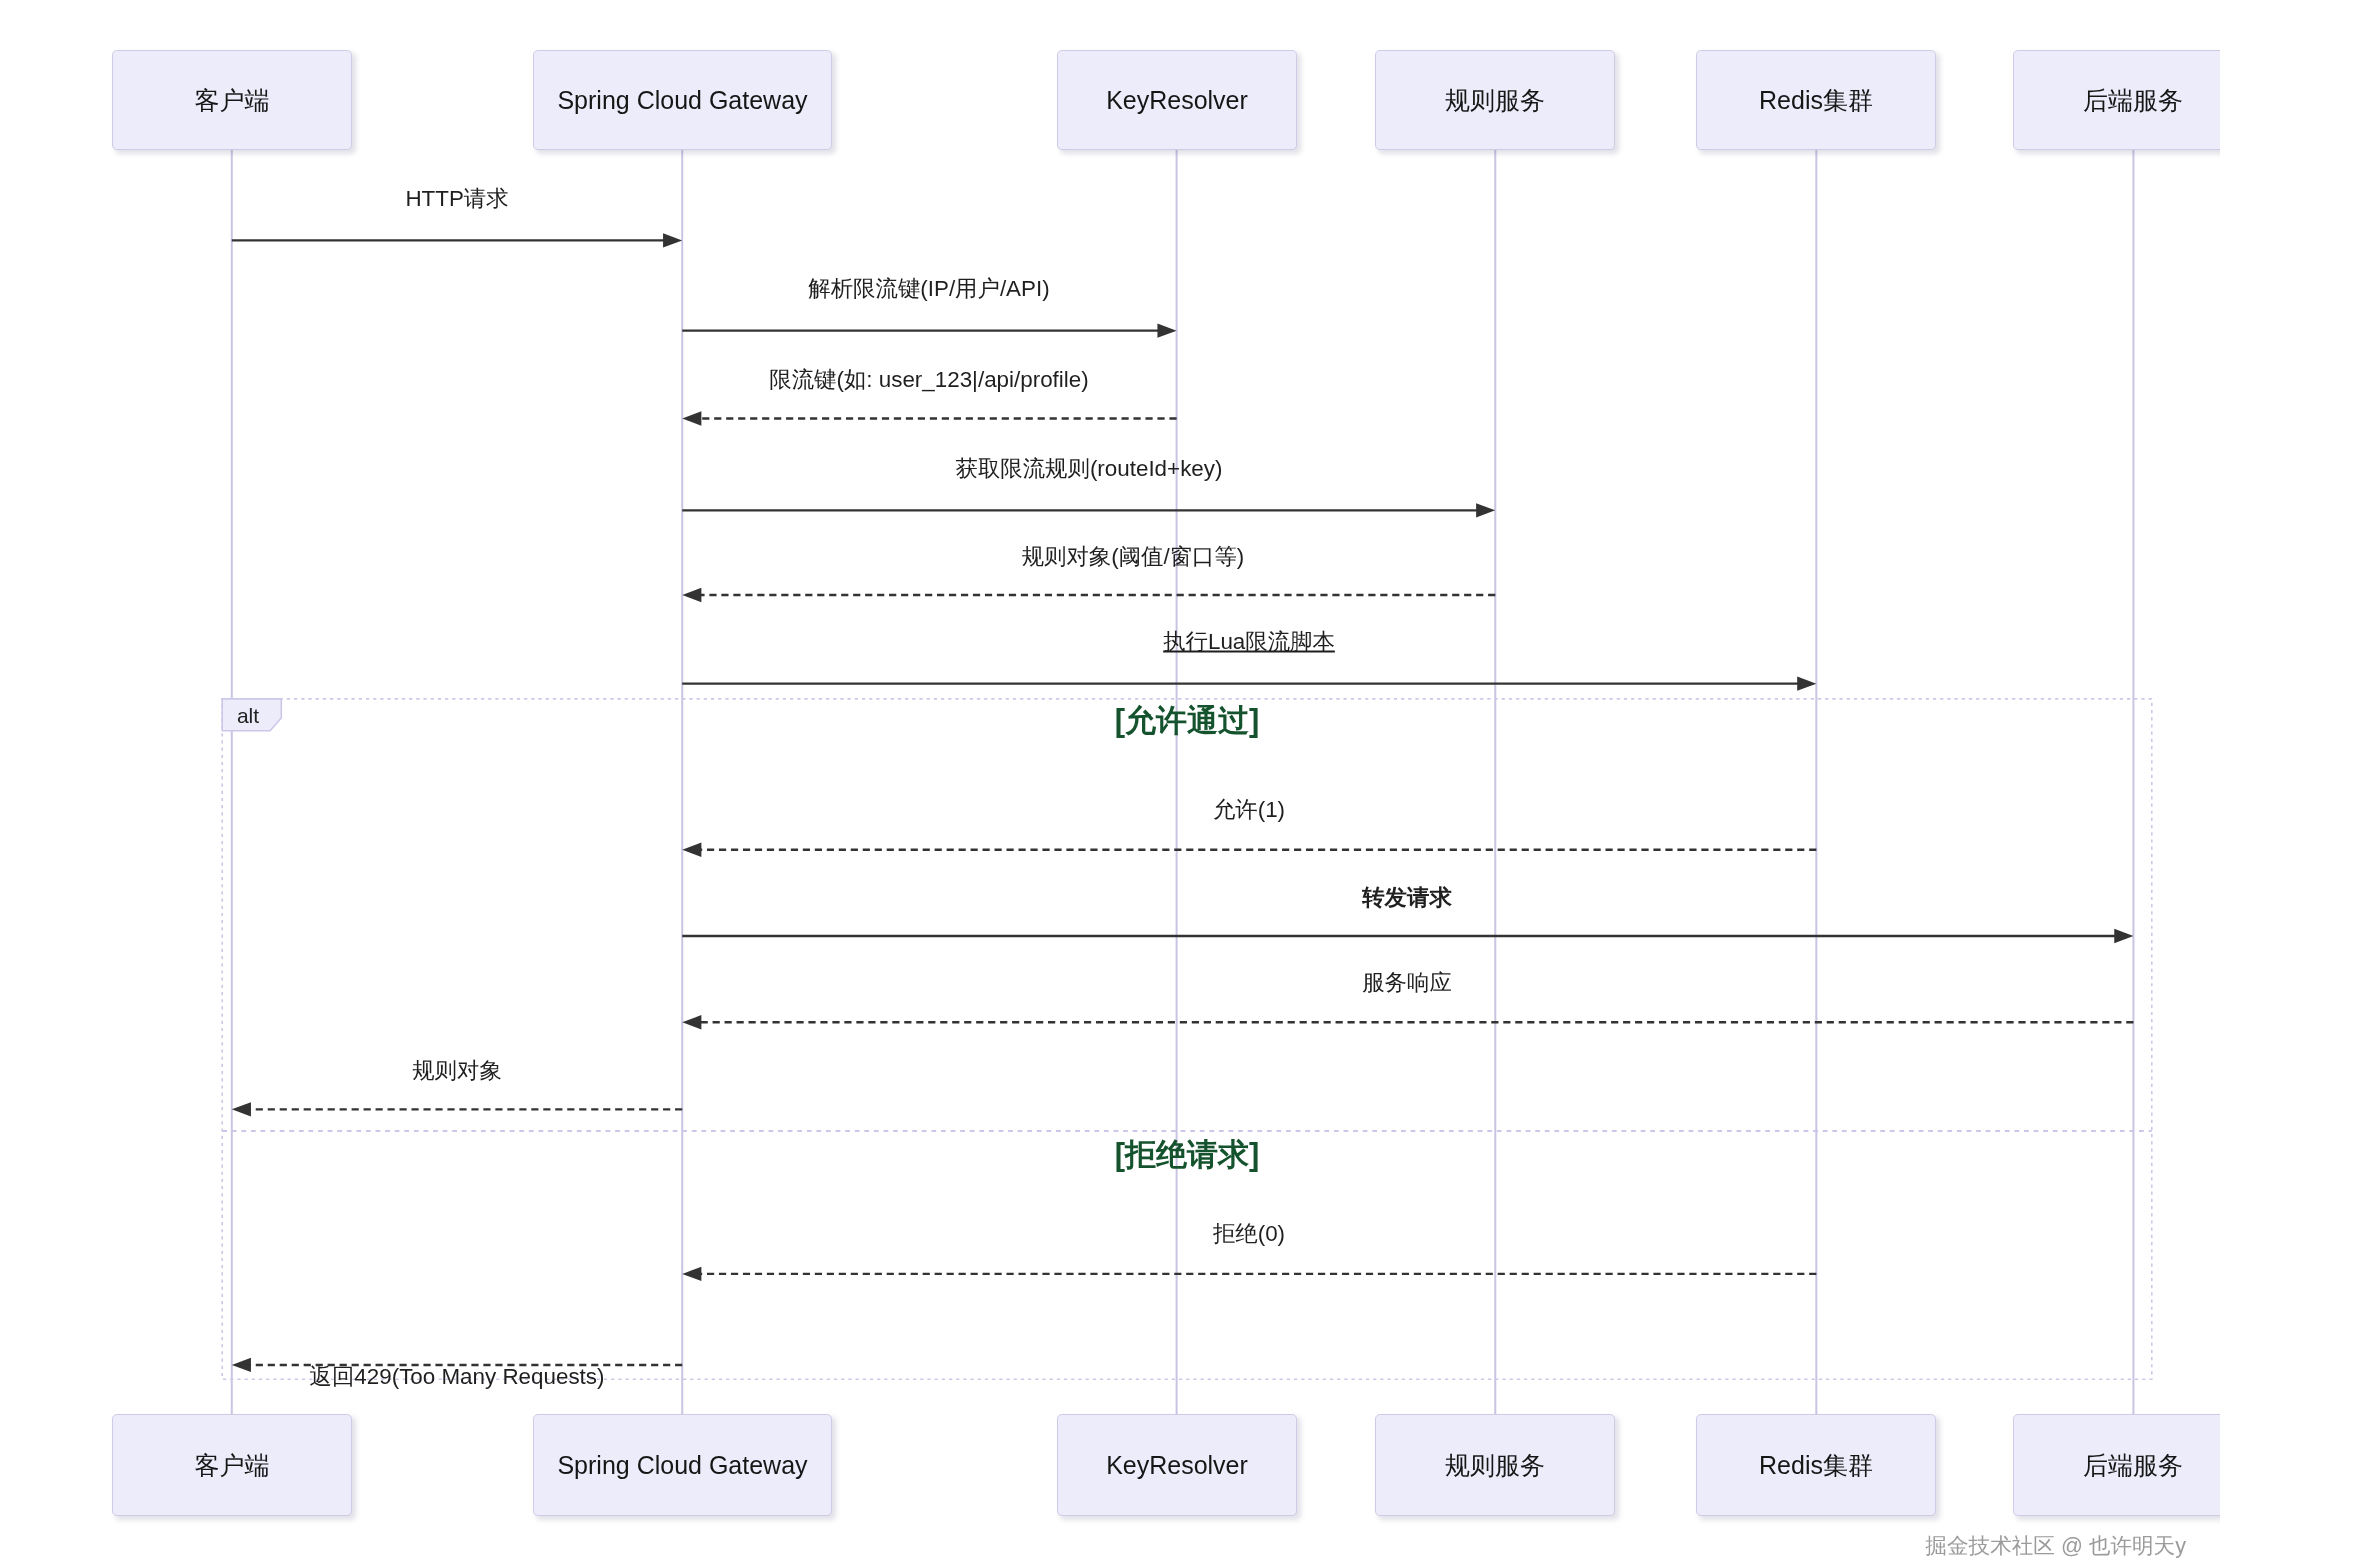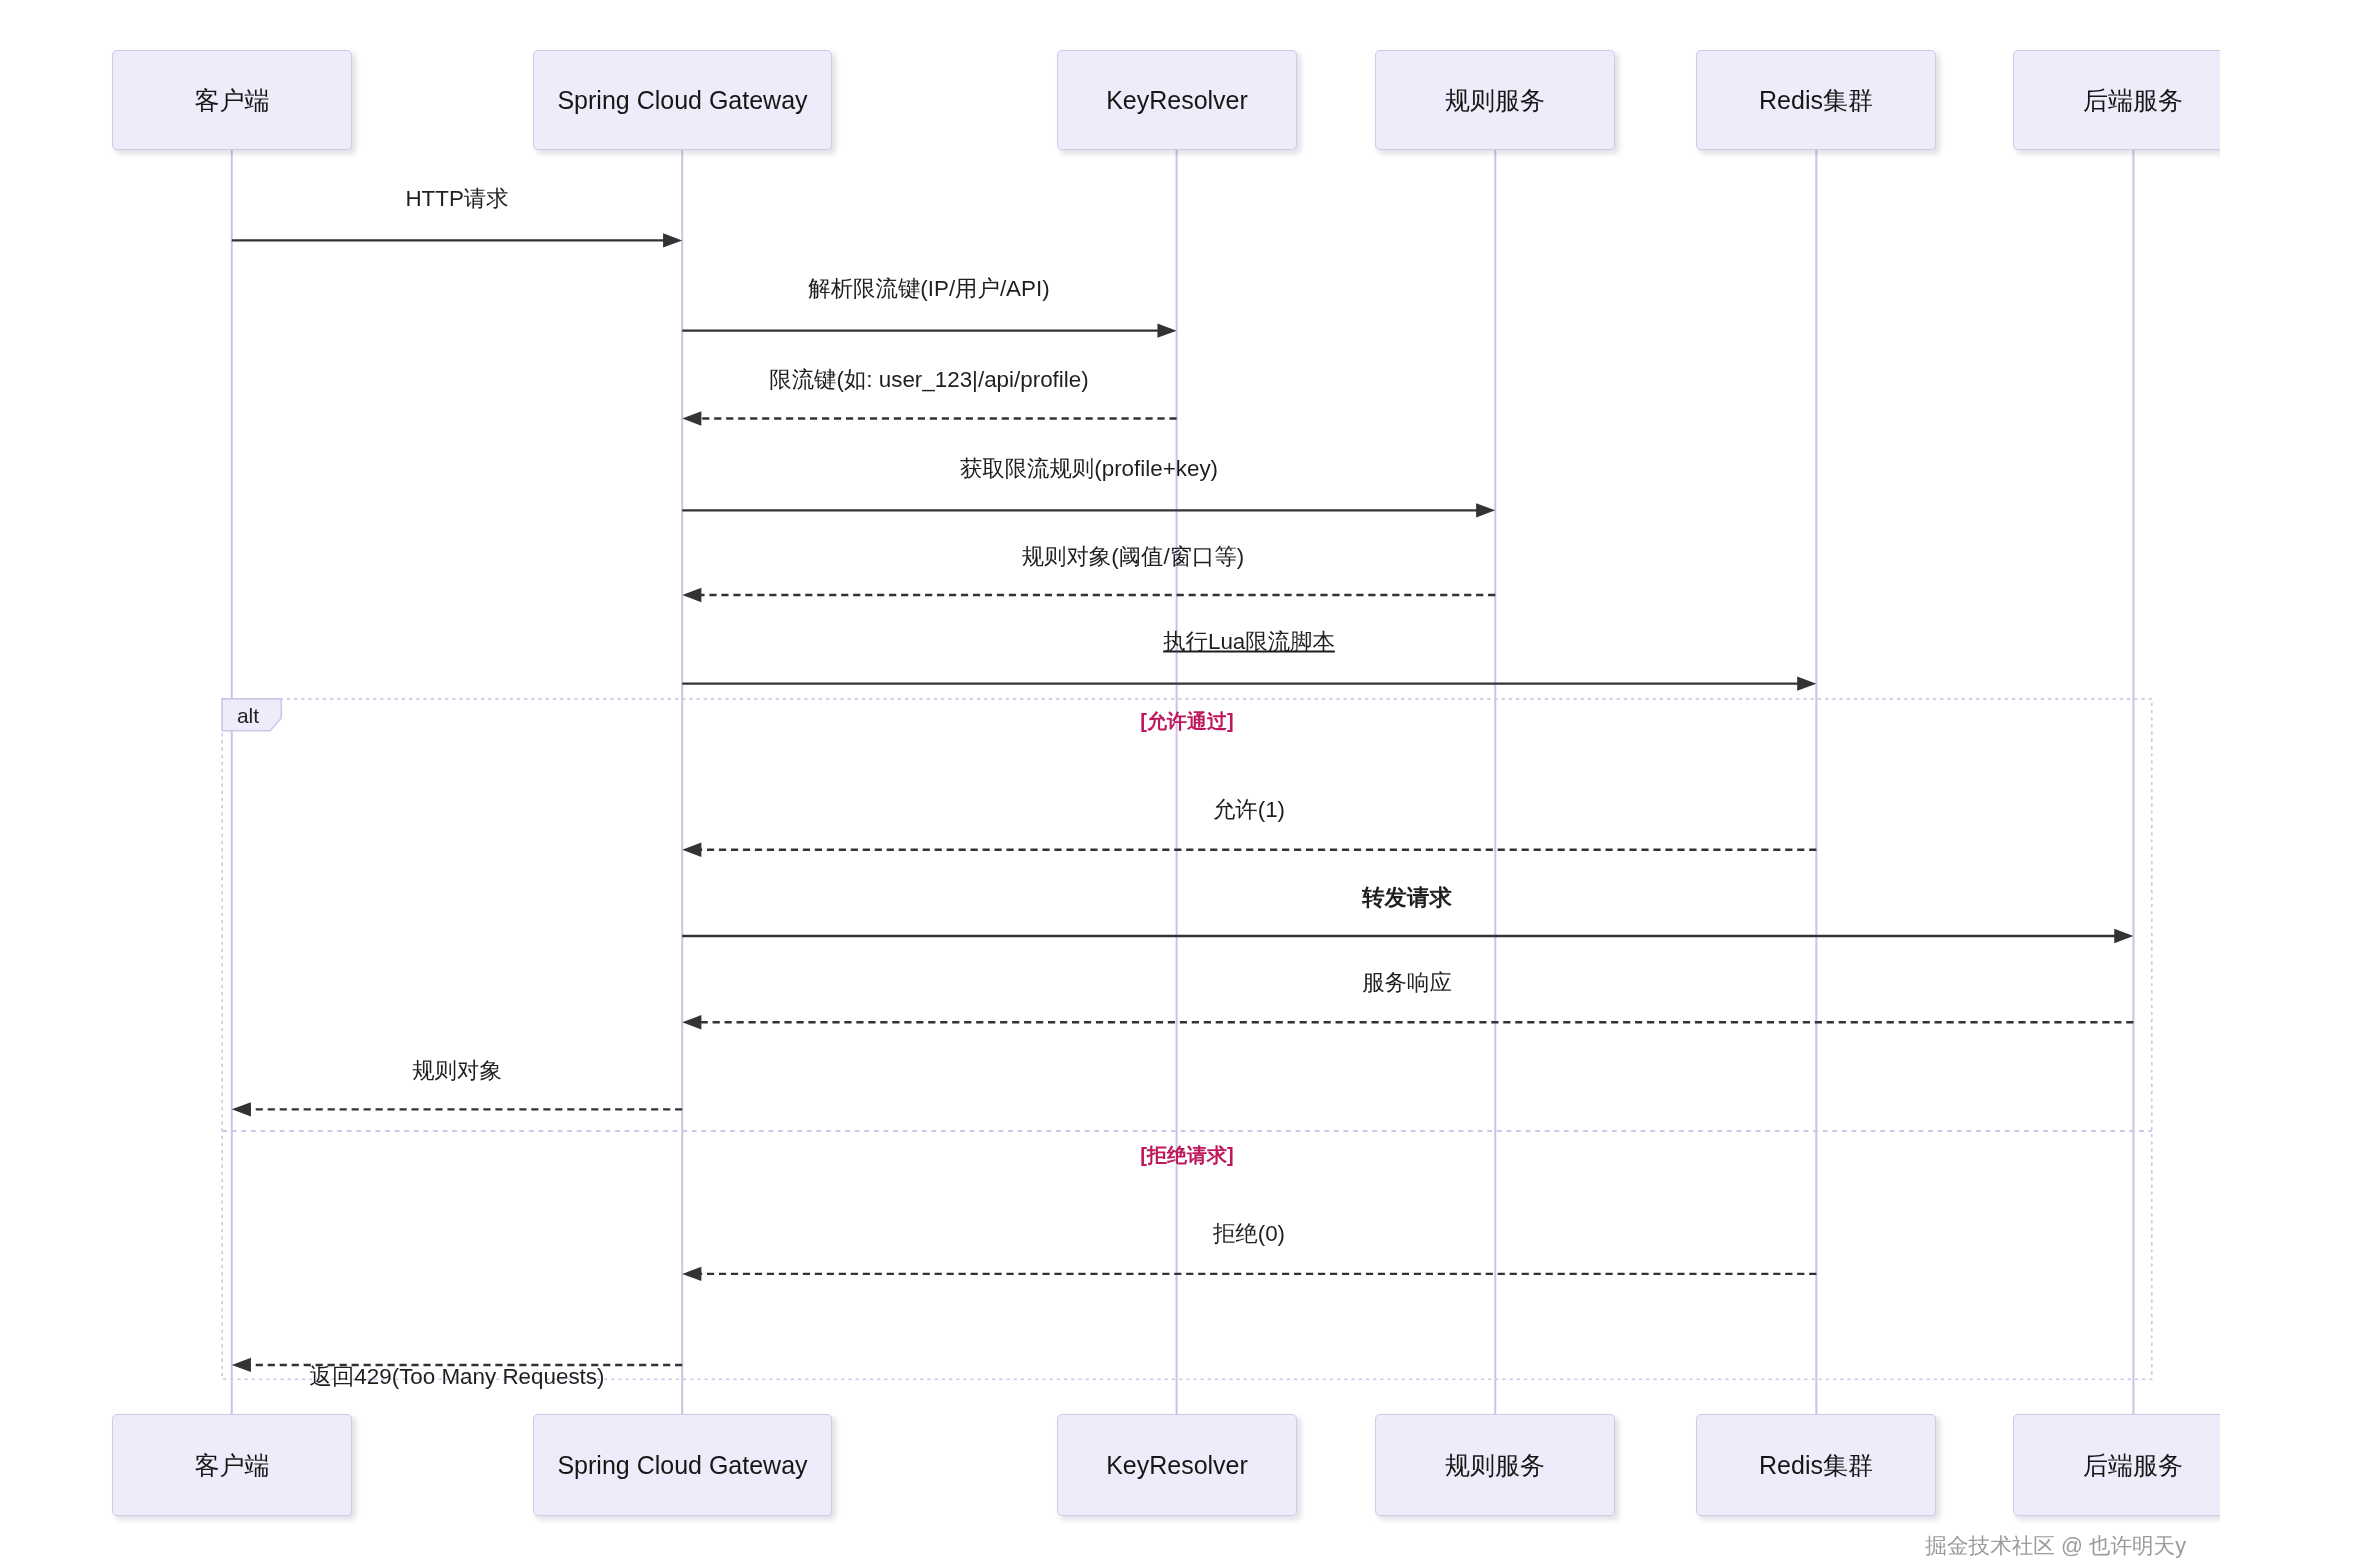--- a/index.html
+++ b/index.html
@@ -14,21 +14,21 @@
     font-size:25px;color:#161616;box-shadow:3.2px 3.2px 5.6px rgba(90,90,130,0.18);
     box-sizing:border-box;white-space:nowrap;
   }
   .actor.bottom{height:102px;}
   .msg{
     position:absolute;transform:translate(-50%,-50%);white-space:nowrap;
     font-size:22.4px;color:#1f1f1f;
   }
   .seclabel{
     position:absolute;transform:translate(-50%,-50%);white-space:nowrap;
-    font-size:20px;font-weight:600;color:#be185d;
+    font-size:31px;font-weight:600;color:#14532d;
   }
   .alt-tab-text{
     position:absolute;transform:translate(-50%,-50%);font-size:21px;color:#222222;white-space:nowrap;
   }
   .watermark{
     position:absolute;right:34px;top:1500px;font-size:21.6px;color:#9c9a9c;white-space:nowrap;
     text-shadow:0.8px 0.8px 0 #ffffff,-0.8px -0.8px 0 #ffffff;
     margin-top:31px;
   }
 </style>
@@ -135,21 +135,21 @@
   <div class="actor bottom" style="left:112px;top:1414px;width:240px;">客户端</div>
   <div class="actor bottom" style="left:533px;top:1414px;width:299px;">Spring Cloud Gateway</div>
   <div class="actor bottom" style="left:1057px;top:1414px;width:240px;">KeyResolver</div>
   <div class="actor bottom" style="left:1375px;top:1414px;width:240px;">规则服务</div>
   <div class="actor bottom" style="left:1696px;top:1414px;width:240px;">Redis集群</div>
   <div class="actor bottom" style="left:2013px;top:1414px;width:240px;">后端服务</div>
 
   <div class="msg" style="left:457px;top:198px;">HTTP请求</div>
   <div class="msg" style="left:929px;top:288px;">解析限流键(IP/用户/API)</div>
   <div class="msg" style="left:929px;top:379px;">限流键(如: user_123|/api/profile)</div>
-  <div class="msg" style="left:1089px;top:468px;">获取限流规则(profile+key)</div>
+  <div class="msg" style="left:1089px;top:468px;">获取限流规则(routeId+key)</div>
   <div class="msg" style="left:1089px;top:556px;margin-left:44px;">规则对象(阈值/窗口等)</div>
   <div class="msg" style="left:1249px;top:641px;text-decoration:underline;">执行Lua限流脚本</div>
   <div class="msg" style="left:1249px;top:809px;">允许(1)</div>
   <div class="msg" style="left:1407px;top:897px;font-weight:bold;">转发请求</div>
   <div class="msg" style="left:1407px;top:982px;">服务响应</div>
   <div class="msg" style="left:457px;top:1070px;">规则对象</div>
   <div class="msg" style="left:1249px;top:1233px;">拒绝(0)</div>
   <div class="msg" style="left:457px;top:1376px;">返回429(Too Many Requests)</div>
 
   <div class="alt-tab-text" style="left:248px;top:716px;">alt</div>

